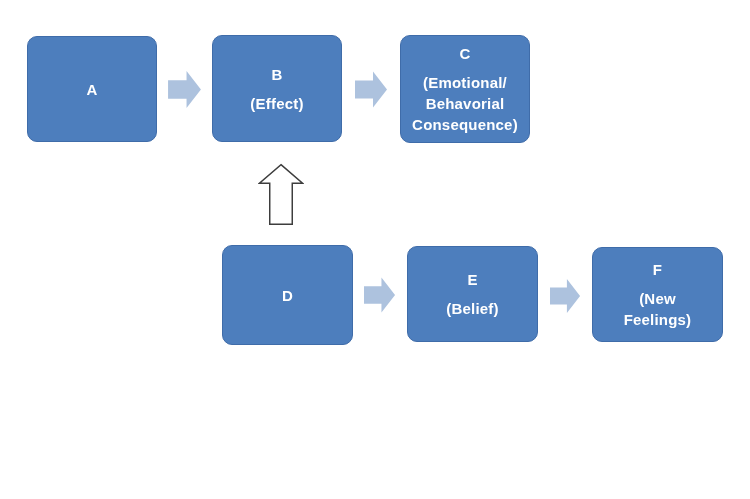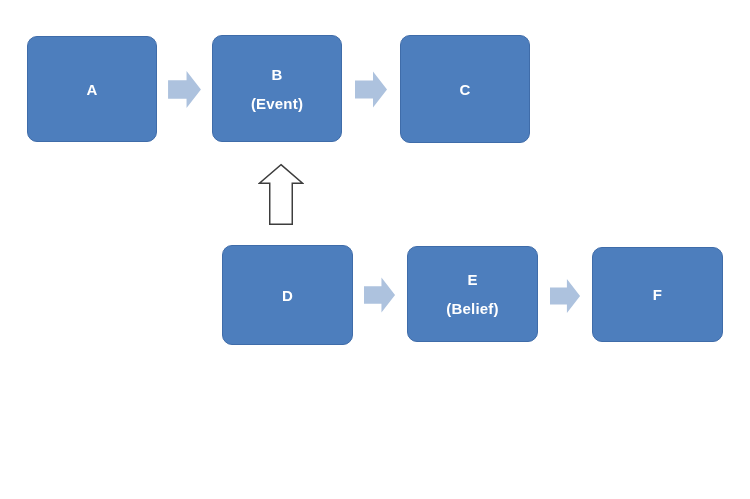--- a/index.html
+++ b/index.html
@@ -64,29 +64,32 @@
   <div class="box box-a">
     <div class="box-letter">A</div>
   </div>
 
   <svg class="arrow arrow-ab" viewBox="0 0 33 38" aria-hidden="true">
     <polygon points="0,10 18,10 18,1 32,19 18,37 18,28 0,28" fill="#adc2de"></polygon>
   </svg>
 
   <div class="box box-b">
     <div class="box-letter">B</div>
-    <div class="box-label">(Event)</div>
+    <div class="box-label">(Effect)</div>
   </div>
 
   <svg class="arrow arrow-bc" viewBox="0 0 33 38" aria-hidden="true">
     <polygon points="0,10 18,10 18,1 32,19 18,37 18,28 0,28" fill="#adc2de"></polygon>
   </svg>
 
   <div class="box box-c">
     <div class="box-letter">C</div>
+    <div class="box-label">(Emotional/
+Behavorial
+Consequence)</div>
   </div>
 
   <svg class="arrow arrow-up" viewBox="0 0 47 63" aria-hidden="true">
     <polygon points="23.5,1 45.5,20 35,20 35,62 12,62 12,20 1.5,20" stroke-width="1.5" stroke-linejoin="miter" fill="#ffffff" stroke="#3d3d3d"></polygon>
   </svg>
 
   <div class="box box-d">
     <div class="box-letter">D</div>
   </div>
 
@@ -98,15 +101,17 @@
     <div class="box-letter">E</div>
     <div class="box-label">(Belief)</div>
   </div>
 
   <svg class="arrow arrow-ef" viewBox="0 0 33 38" aria-hidden="true">
     <polygon points="0,10 18,10 18,1 32,19 18,37 18,28 0,28" fill="#adc2de"></polygon>
   </svg>
 
   <div class="box box-f">
     <div class="box-letter">F</div>
+    <div class="box-label">(New
+Feelings)</div>
   </div>
 
 </div>
 
 </body></html>

